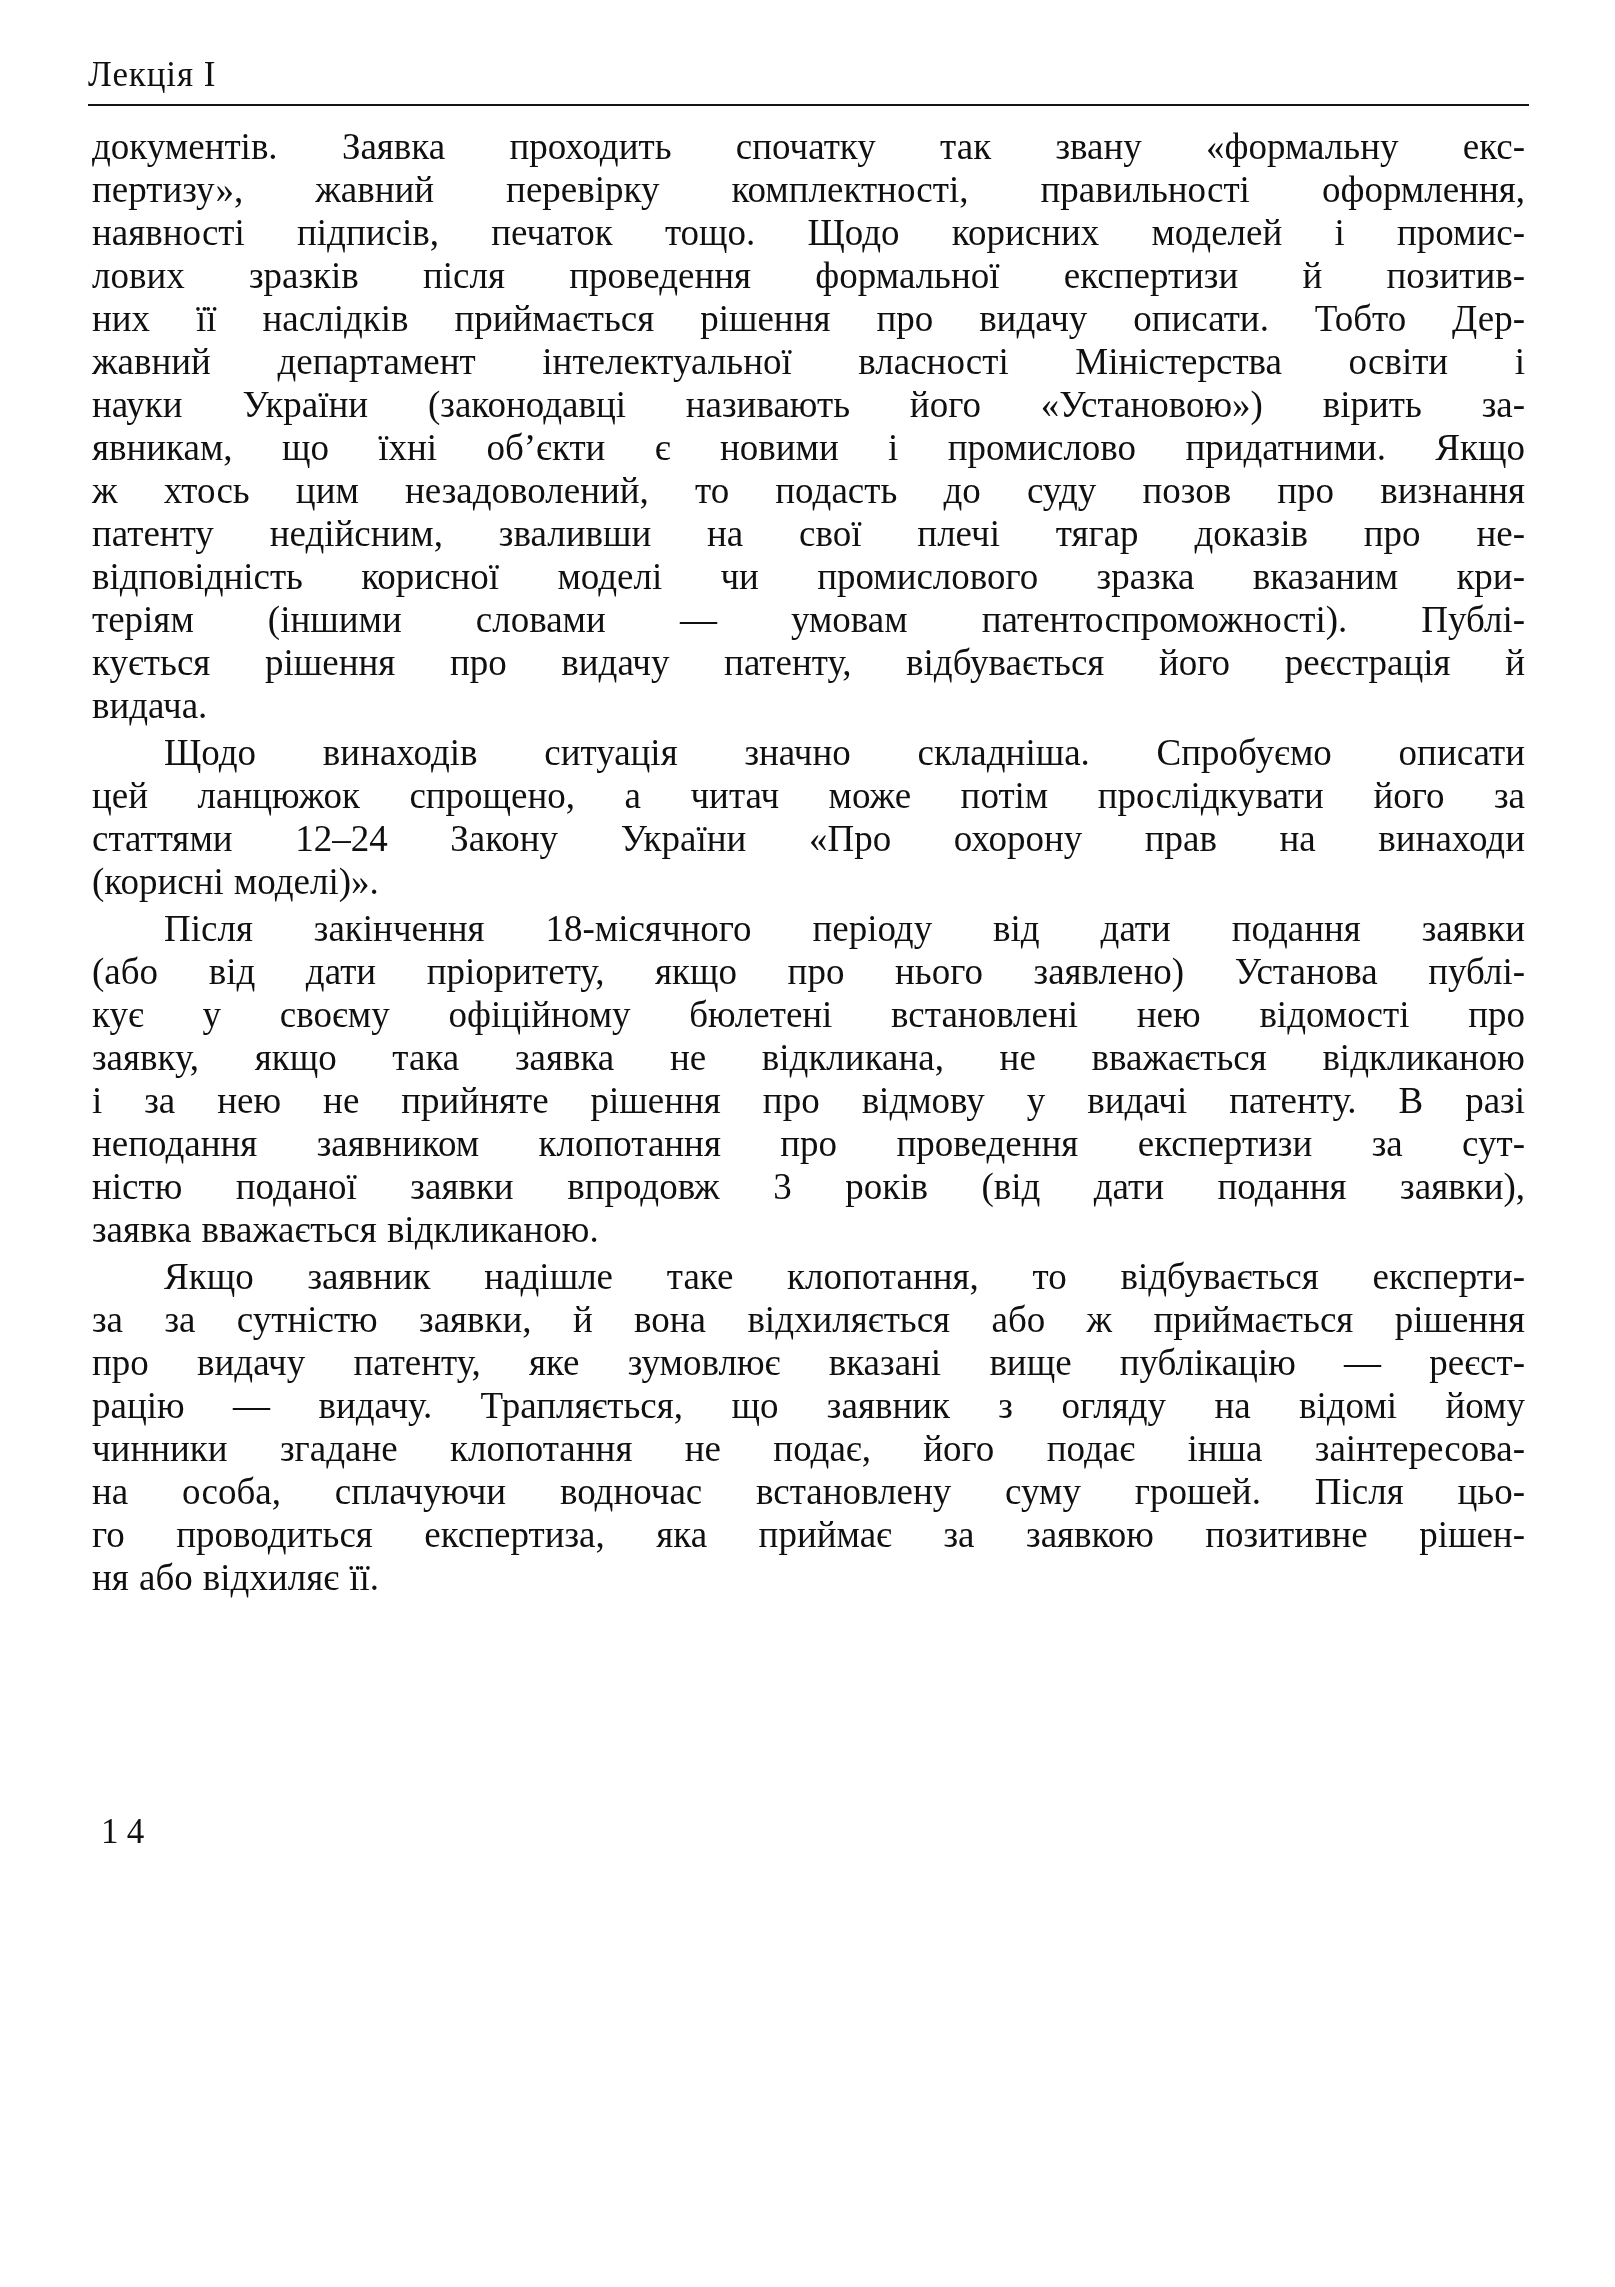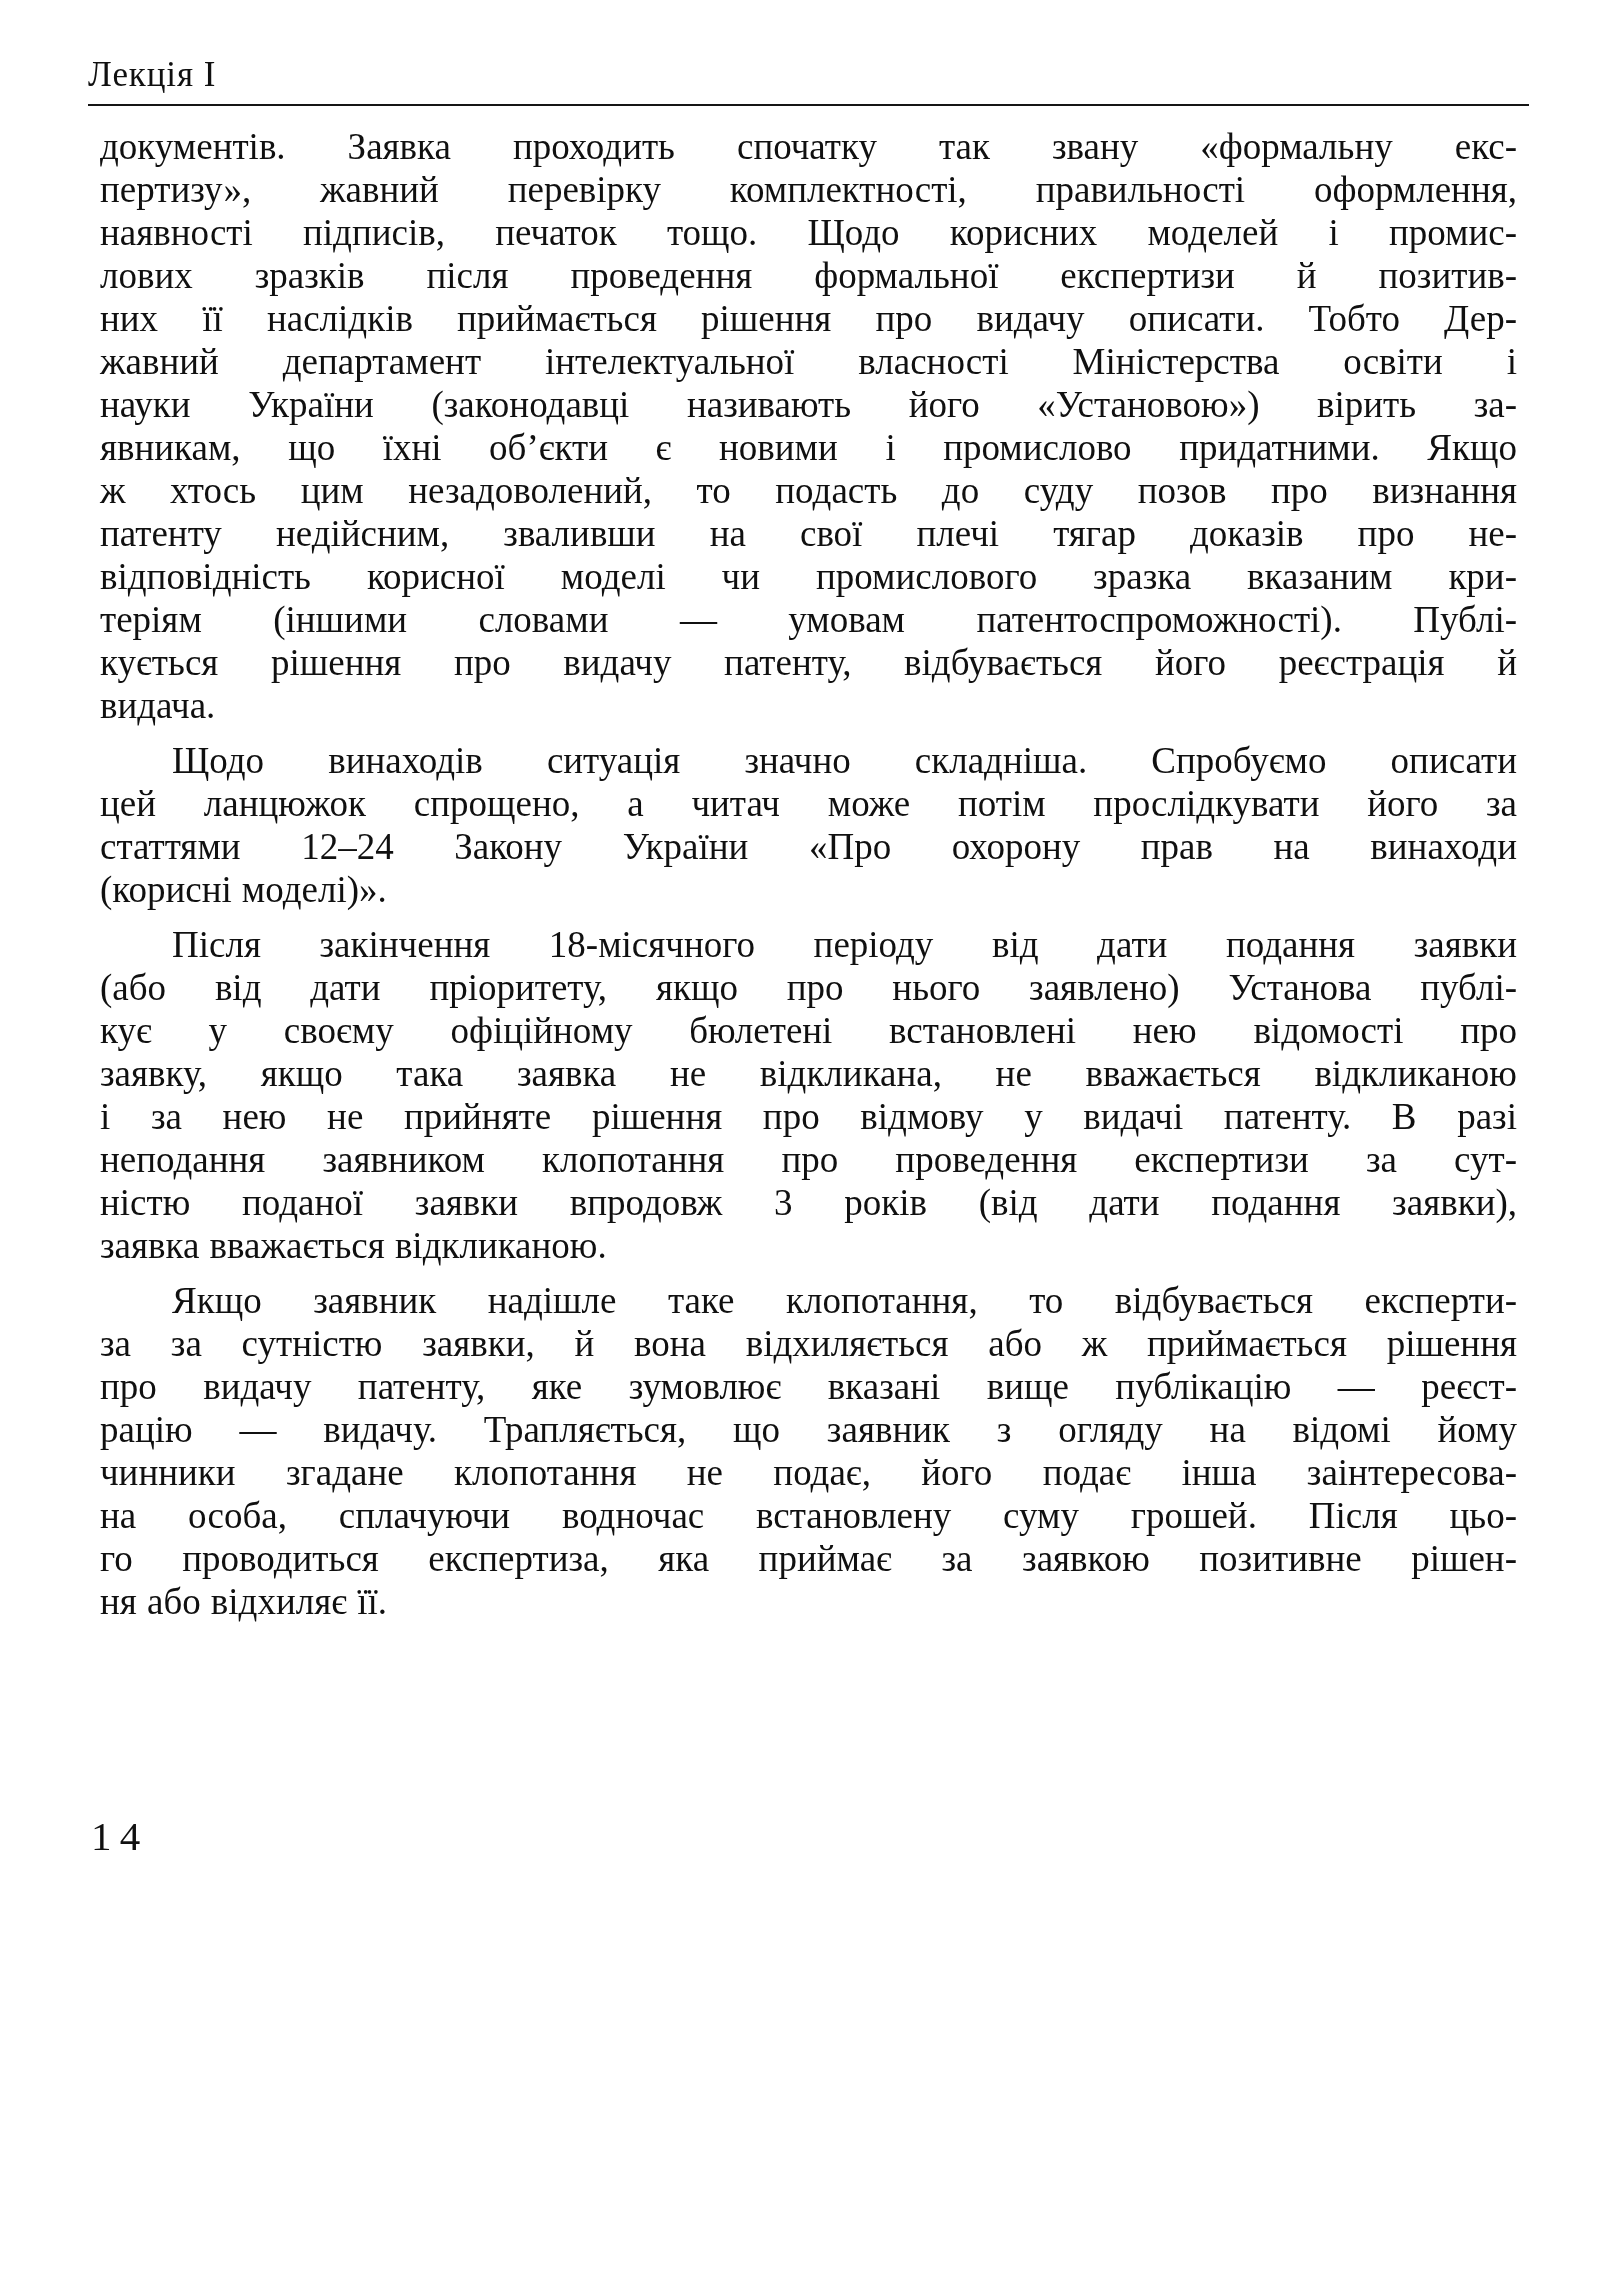--- a/index.html
+++ b/index.html
@@ -31,38 +31,38 @@
     border: none;
     border-top: 2.8px solid #151515;
     margin: 8.3px 0 0 0;
   }
   .body-text {
     margin-top: 18.5px;
     font-size: 37px;
     line-height: 43px;
   }
   .paragraph {
-    margin: 12px;
+    margin: 4px;
   }
   .line {
     text-align: justify;
     text-align-last: justify;
     word-spacing: 0.9px;
   }
   .line.last {
     text-align-last: left;
   }
   .line.indent {
     text-indent: 72px;
   }
   .page-number {
     position: absolute;
-    left: 91px;
+    left: 101px;
     top: 1812px;
-    font-size: 41px;
+    font-size: 35px;
     letter-spacing: 8.3px;
   }
 </style>
 </head>
 <body>
 
 <div class="page">
   <header>
     <div class="running-head">Лекція І</div>
     <div class="header-rule"></div>

